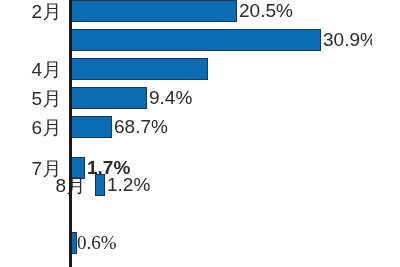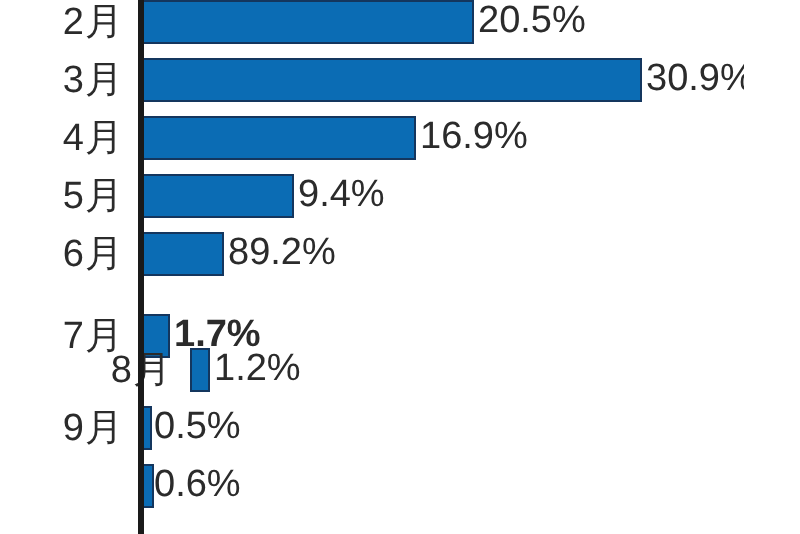--- a/index.html
+++ b/index.html
@@ -73,59 +73,52 @@
 
   <div id="axis-line"></div>
 
   <div class="row" style="top:-3px;">
     <div class="cat-label">2月</div>
     <div class="bar" style="width:166px;"></div>
     <div class="value-label" style="left:239px;">20.5%</div>
   </div>
 
   <div class="row" style="top:26px;">
-    <div class="cat-label">3月</div>
     <div class="bar" style="width:250px;"></div>
     <div class="value-label" style="left:323px;">30.9%</div>
   </div>
 
   <div class="row" style="top:55px;">
     <div class="cat-label">4月</div>
     <div class="bar" style="width:137px;"></div>
-    <div class="value-label" style="left:210px;">16.9%</div>
   </div>
 
   <div class="row" style="top:84px;">
     <div class="cat-label">5月</div>
     <div class="bar" style="width:76px;"></div>
     <div class="value-label" style="left:149px;">9.4%</div>
   </div>
 
   <div class="row" style="top:113px;padding-left:40px;">
     <div class="cat-label">6月</div>
     <div class="bar" style="width:41px;"></div>
-    <div class="value-label" style="left:114px;">89.2%</div>
+    <div class="value-label" style="left:114px;">68.7%</div>
   </div>
 
   <div class="row" style="top:154px;">
     <div class="cat-label">7月</div>
     <div class="bar" style="width:14px;"></div>
     <div class="value-label" style="left:87px;font-weight:bold;">1.7%</div>
   </div>
 
   <div class="row" style="top:171px;margin-left:24px;">
     <div class="cat-label">8月</div>
     <div class="bar" style="width:10px;"></div>
     <div class="value-label" style="left:83px;">1.2%</div>
   </div>
 
-  <div class="row" style="top:200px;">
-    <div class="cat-label">9月</div>
-    <div class="bar" style="width:5px;"></div>
-    <div class="value-label" style="left:77px;">0.5%</div>
-  </div>
 
   <div class="row" style="top:229px;">
     <div class="bar" style="width:6px;"></div>
-    <div class="value-label" style="left:77px;">0.6%</div>
+    <div class="value-label" style="left:77px;font-family:Liberation Serif, serif;">0.6%</div>
   </div>
 
 </div>
 
 </body></html>

